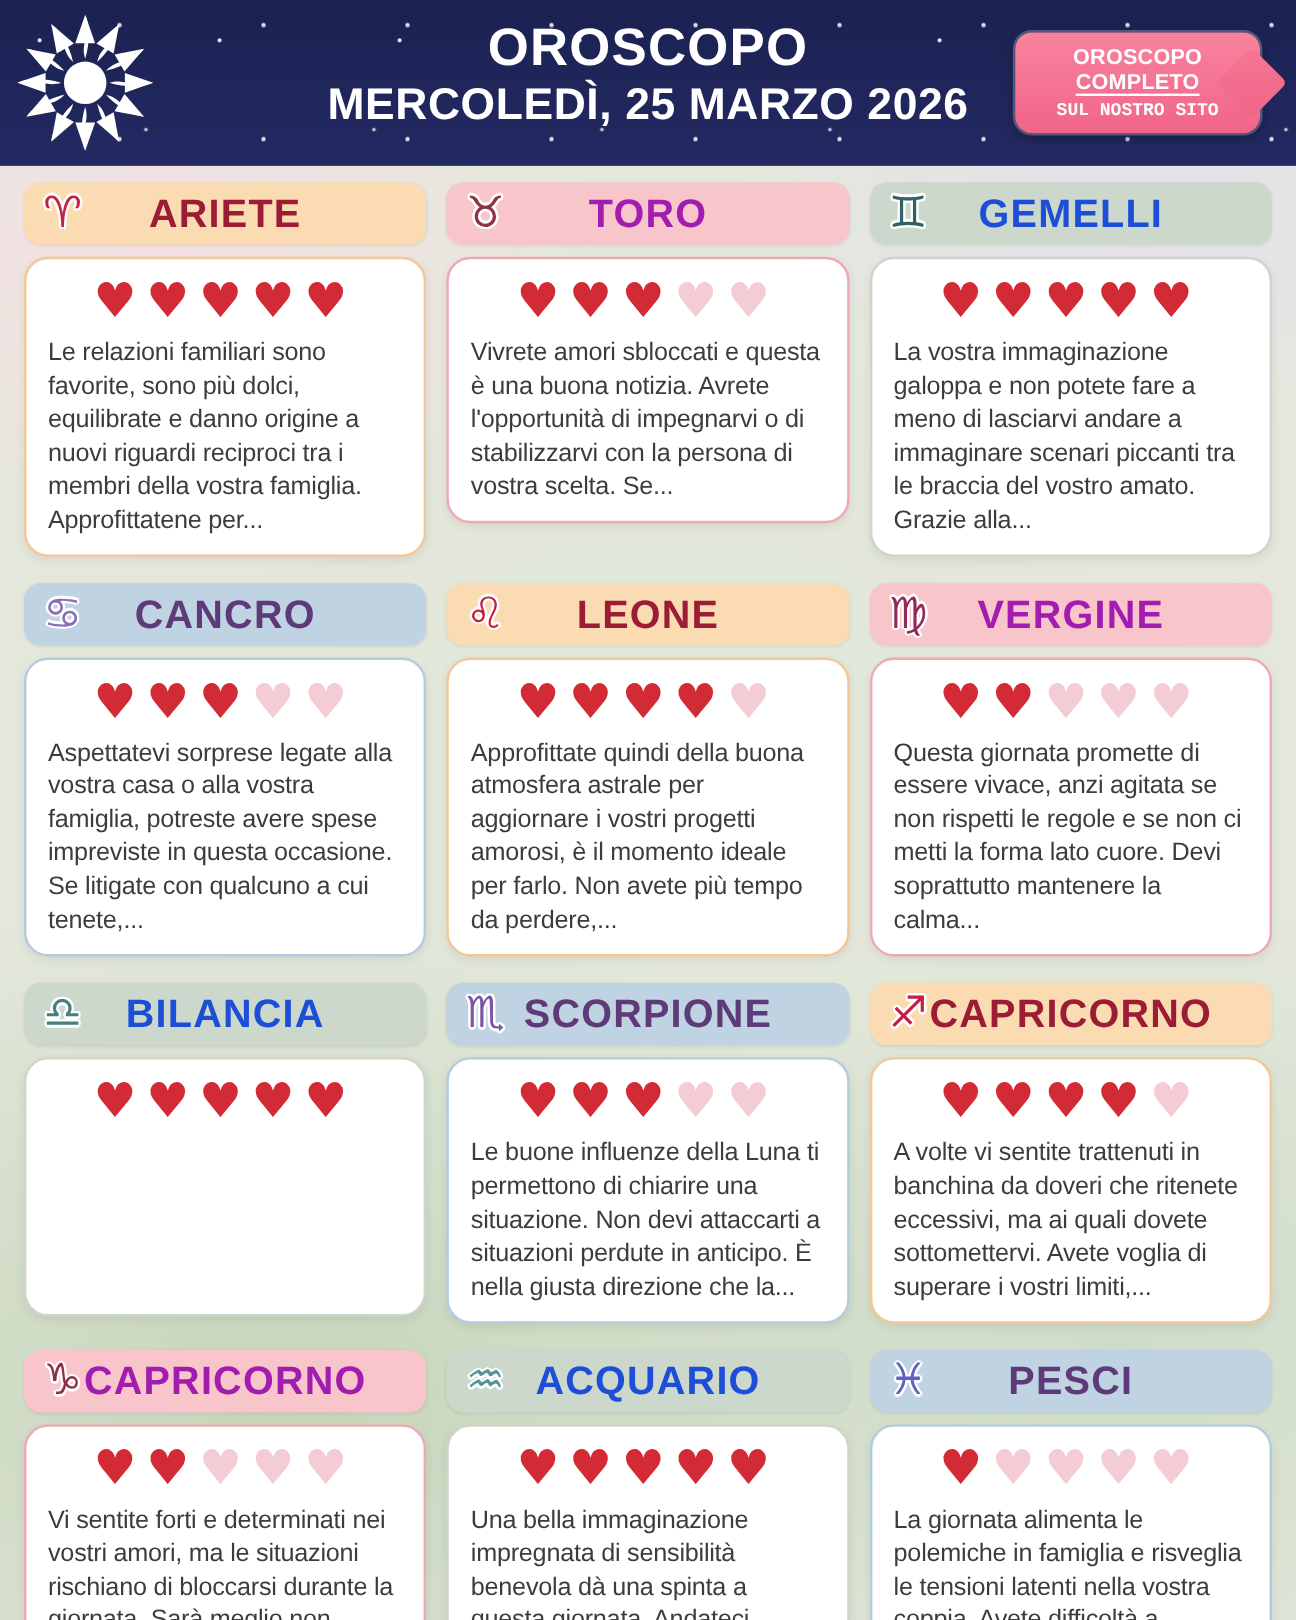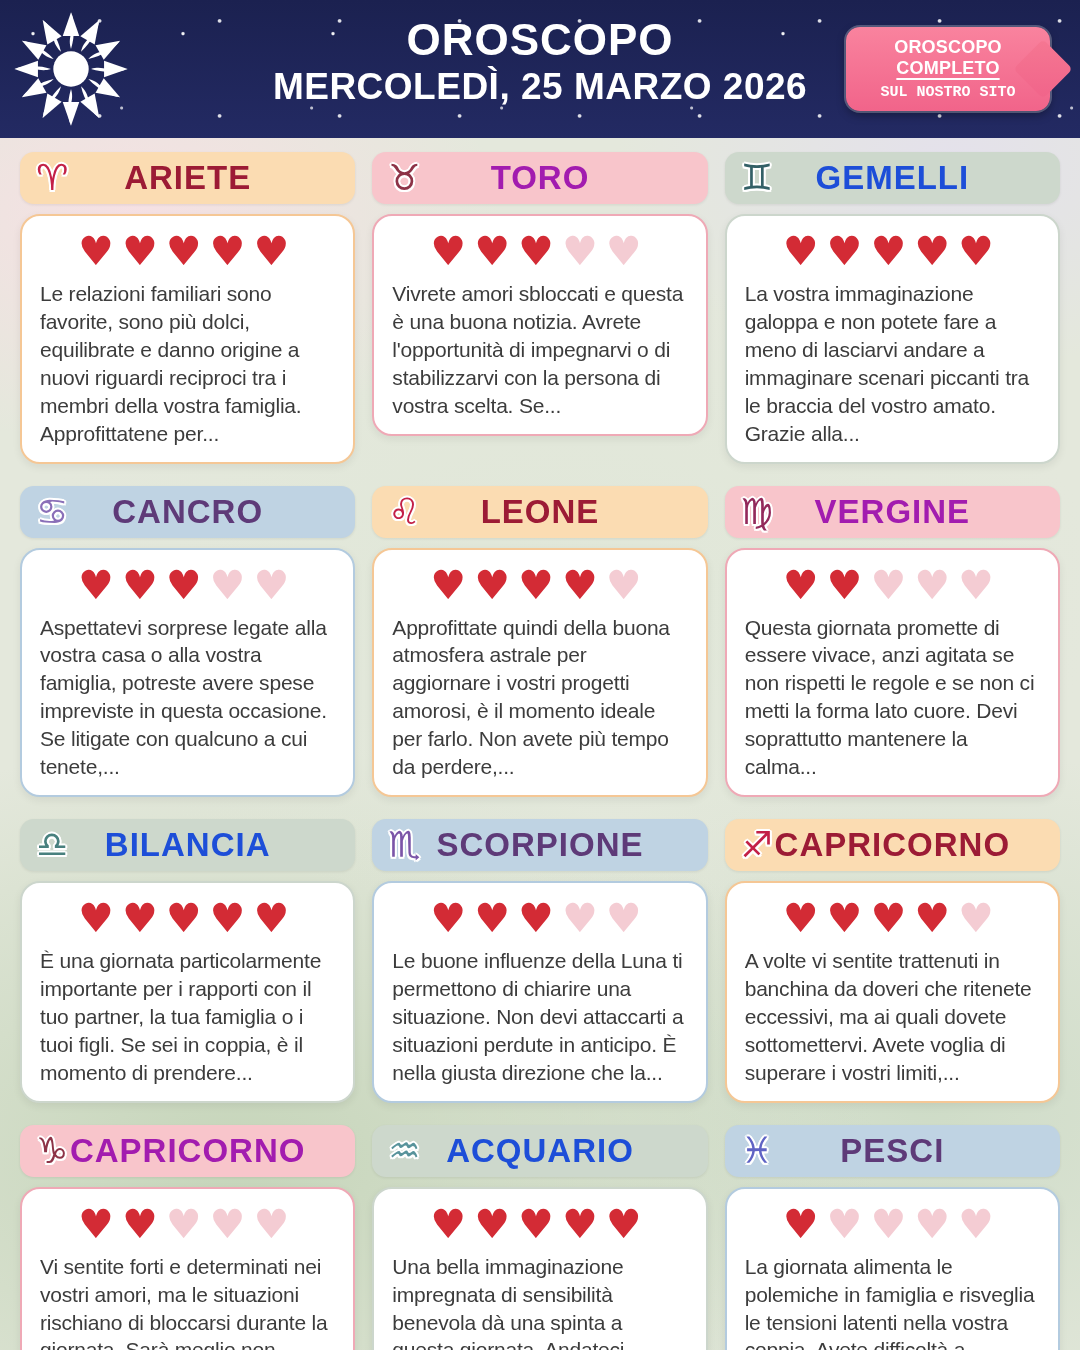--- a/index.html
+++ b/index.html
@@ -214,21 +214,20 @@
 
   <section class="cell air">
     <div class="band">
       <span class="icon" style="color: rgb(72, 128, 126);">♎</span>
       <span class="sign-name">BILANCIA</span>
     </div>
     <div class="card">
       <div class="hearts">
         <span class="full">♥♥♥♥♥</span><span class="empty"></span>
       </div>
-      <p class="sign-text">È una giornata particolarmente importante per i rapporti con il tuo partner, la tua famiglia o i tuoi figli. Se sei in coppia, è il momento di prendere...</p>
     </div>
   </section>
 
   <section class="cell water">
     <div class="band">
       <span class="icon" style="color: rgb(123, 85, 168);">♏</span>
       <span class="sign-name">SCORPIONE</span>
     </div>
     <div class="card">
       <div class="hearts">

